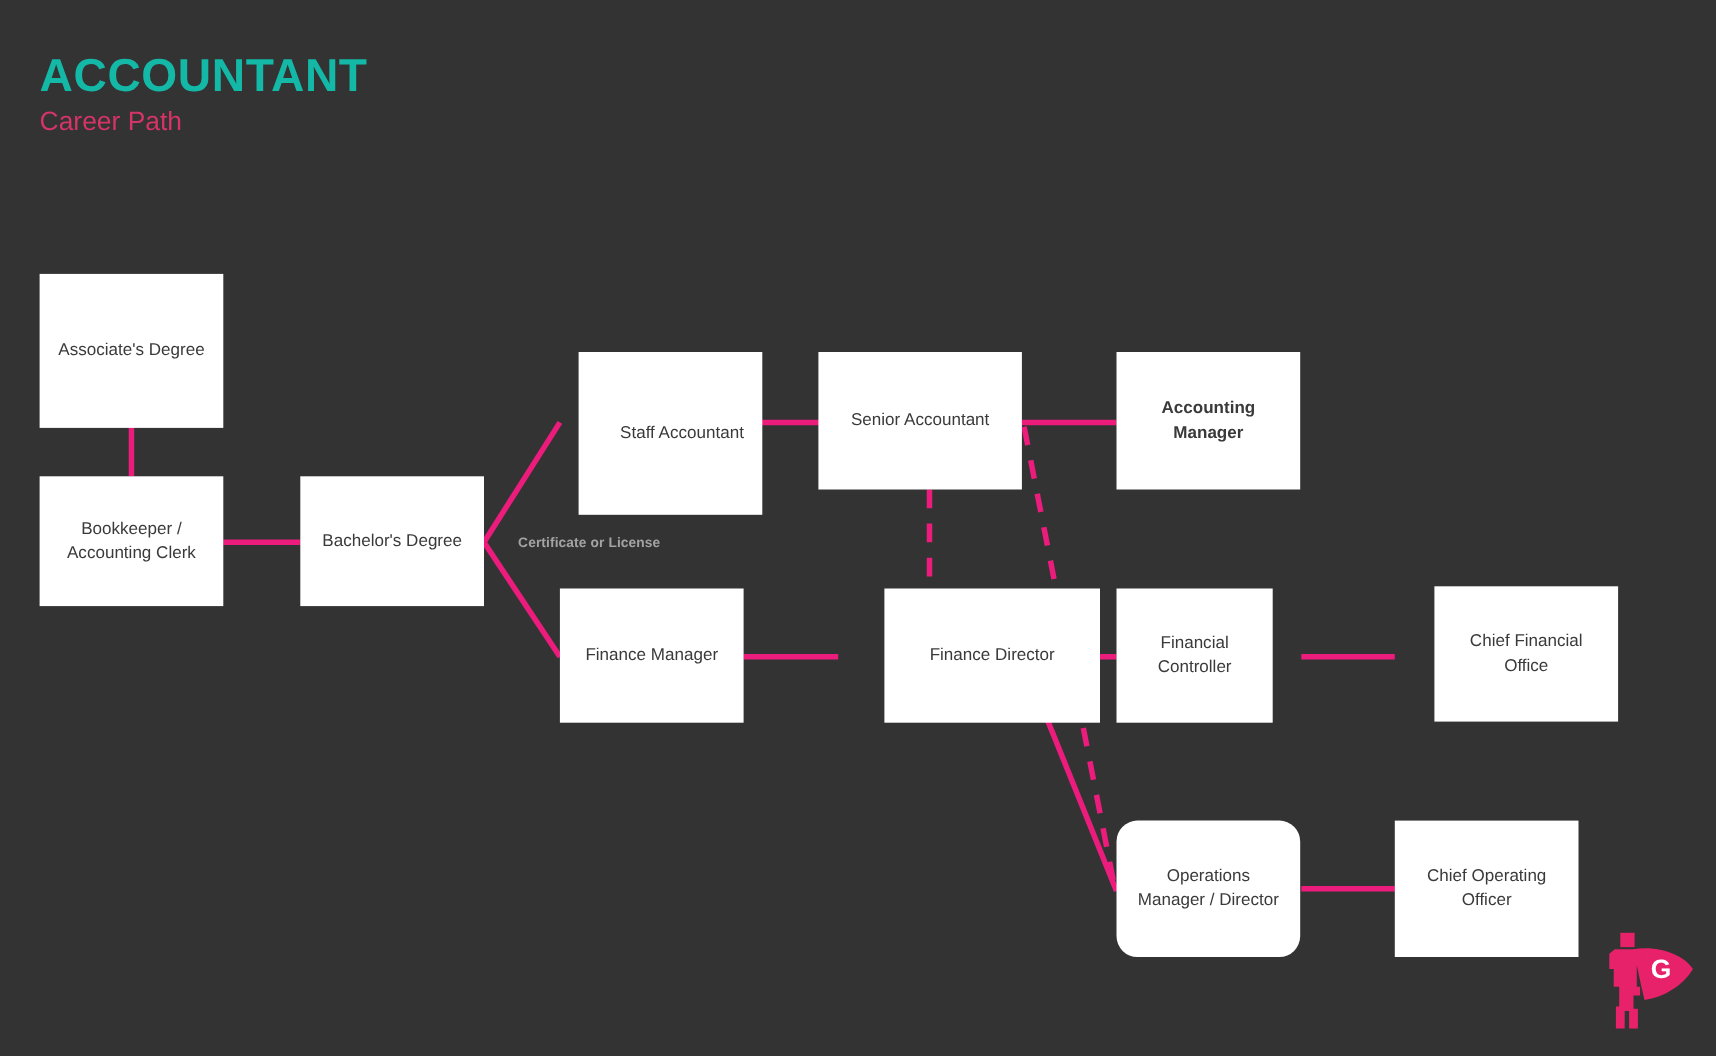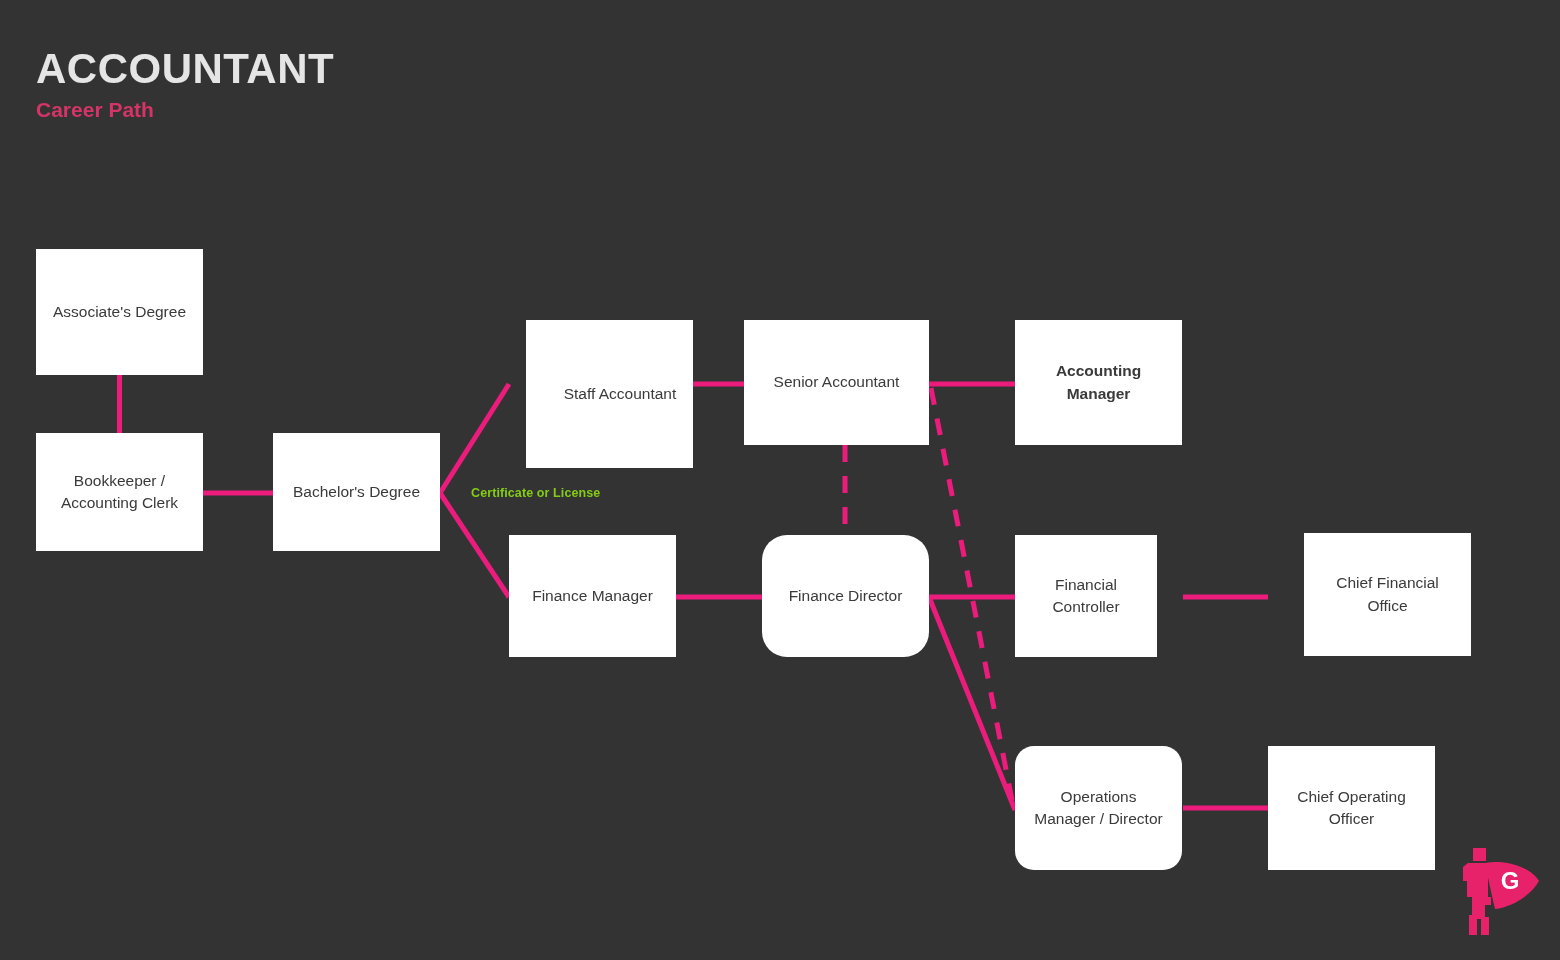--- a/index.html
+++ b/index.html
@@ -24,28 +24,28 @@
   #header {
     position: absolute;
     left: 36px;
     top: 48px;
     width: 700px;
   }
   #title {
     font-size: 42px;
     font-weight: bold;
     letter-spacing: 0.5px;
-    color: #e5e5e5;
+    color: #14b8a6;
     line-height: 1.0;
     margin: 0;
     white-space: nowrap;
   }
   #subtitle {
-    font-size: 21px;
-    font-weight: bold;
+    font-size: 24px;
+    font-weight: normal;
     color: #D43468;
     margin: 9px 0 0 0;
     line-height: 1.0;
     white-space: nowrap;
   }
 
   
   #edges {
     position: absolute;
     left: 0;
@@ -71,21 +71,21 @@
     z-index: 3;
   }
   .node .node-label {
     display: block;
     white-space: pre-line;
   }
 
   
   .caption {
     position: absolute;
-    color: #84cc16;
+    color: #a3a3a3;
     font-size: 12.5px;
     font-weight: bold;
     letter-spacing: 0.1px;
     white-space: nowrap;
     z-index: 4;
   }
 
   
   #logo {
     position: absolute;
@@ -116,21 +116,21 @@
       <polyline points="676,597 762,597" fill="none" stroke="#EC1C7D" stroke-width="5" stroke-linecap="butt"></polyline>
       <polyline points="929,597 1015,597" fill="none" stroke="#EC1C7D" stroke-width="5" stroke-linecap="butt"></polyline>
       <polyline points="1183,597 1268,597" fill="none" stroke="#EC1C7D" stroke-width="5" stroke-linecap="butt"></polyline>
       <polyline points="1183,808 1268,808" fill="none" stroke="#EC1C7D" stroke-width="5" stroke-linecap="butt"></polyline>
       <polyline points="929,597 1015,810" fill="none" stroke="#EC1C7D" stroke-width="5" stroke-linecap="butt"></polyline>
       <polyline points="845,445 845,535" fill="none" stroke="#EC1C7D" stroke-width="5" stroke-linecap="butt" stroke-dasharray="17 14"></polyline>
       <polyline points="931,388 1012,800" fill="none" stroke="#EC1C7D" stroke-width="5" stroke-linecap="butt" stroke-dasharray="17 14"></polyline>
     </svg>
 
   <div id="nodes-layer">
-      <div class="node" style="left: 36px; top: 249px; width: 167px; height: 126px;">
+      <div class="node" style="left: 36px; top: 249px; width: 167px; height: 140px;">
         <span class="node-label">Associate's Degree</span>
       </div>
       <div class="node" style="left: 36px; top: 433px; width: 167px; height: 118px;">
         <span class="node-label">Bookkeeper /
 Accounting Clerk</span>
       </div>
       <div class="node" style="left: 273px; top: 433px; width: 167px; height: 118px;">
         <span class="node-label">Bachelor's Degree</span>
       </div>
       <div class="node" style="left: 526px; top: 320px; width: 167px; height: 148px; padding-left: 31px;">
@@ -139,21 +139,21 @@
       <div class="node" style="left: 744px; top: 320px; width: 185px; height: 125px;">
         <span class="node-label">Senior Accountant</span>
       </div>
       <div class="node" style="left: 1015px; top: 320px; width: 167px; height: 125px; font-weight: bold;">
         <span class="node-label">Accounting
 Manager</span>
       </div>
       <div class="node" style="left: 509px; top: 535px; width: 167px; height: 122px;">
         <span class="node-label">Finance Manager</span>
       </div>
-      <div class="node" style="left: 762px; top: 535px; width: 167px; height: 122px; border-radius: 25px;">
+      <div class="node" style="left: 804px; top: 535px; width: 196px; height: 122px;">
         <span class="node-label">Finance Director</span>
       </div>
       <div class="node" style="left: 1015px; top: 535px; width: 142px; height: 122px;">
         <span class="node-label">Financial
 Controller</span>
       </div>
       <div class="node" style="left: 1304px; top: 533px; width: 167px; height: 123px;">
         <span class="node-label">Chief Financial
 Office</span>
       </div>

